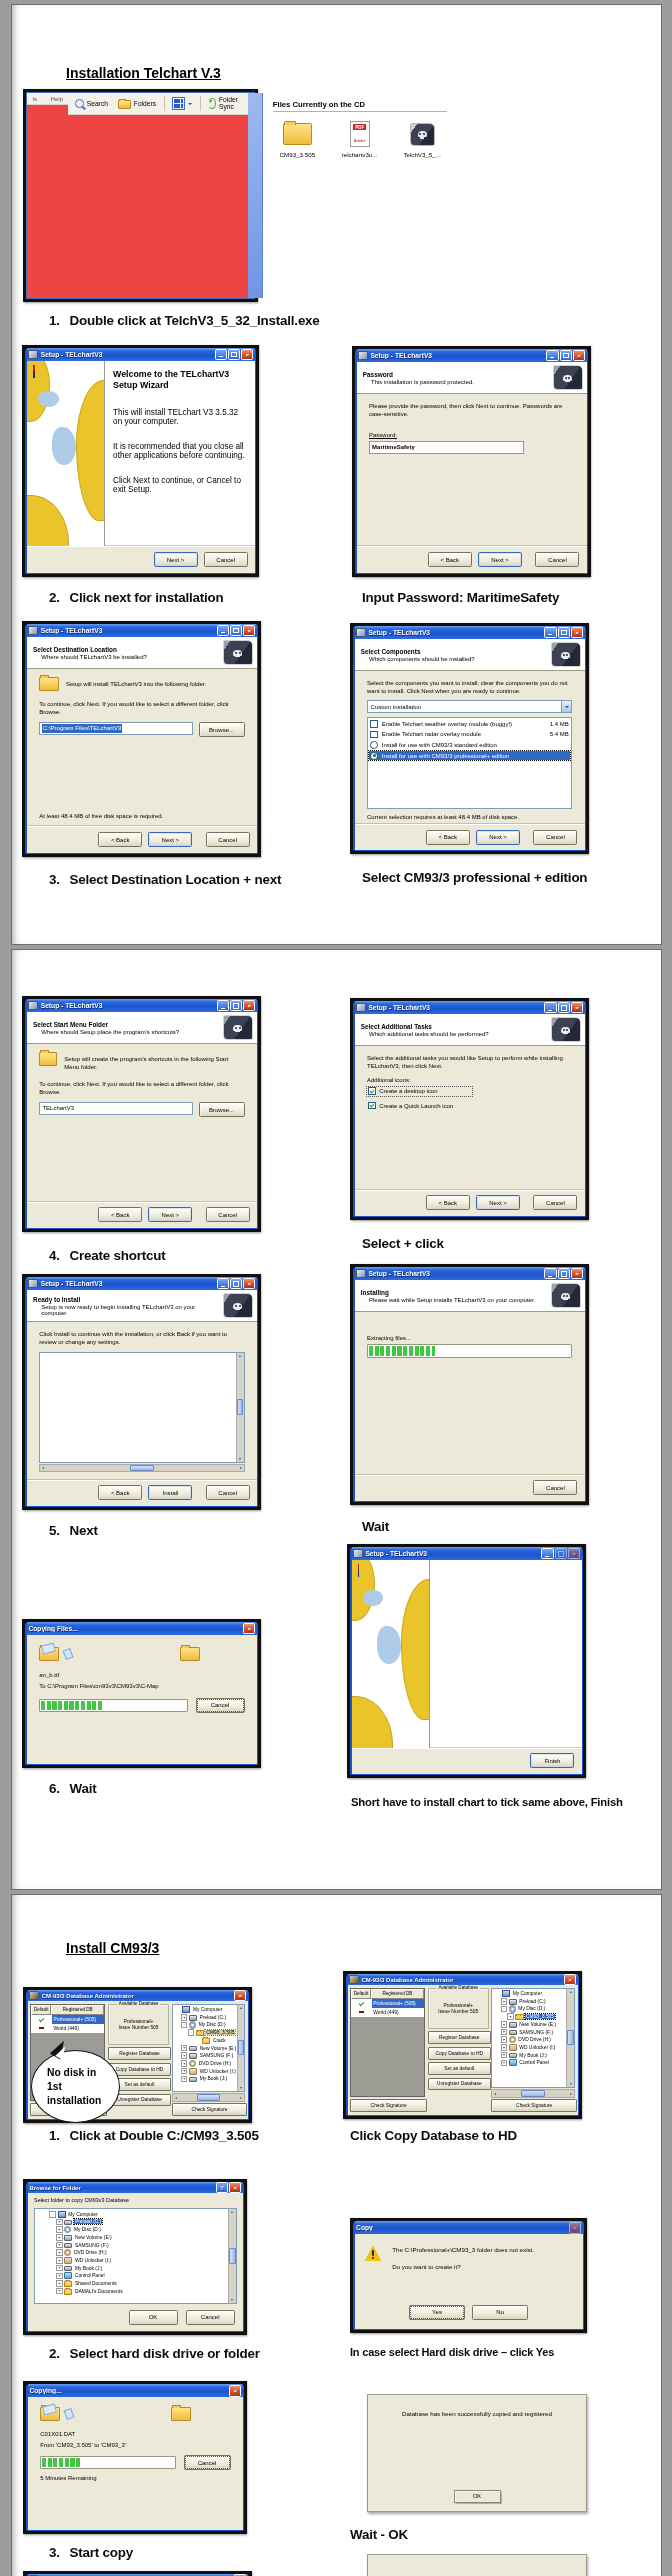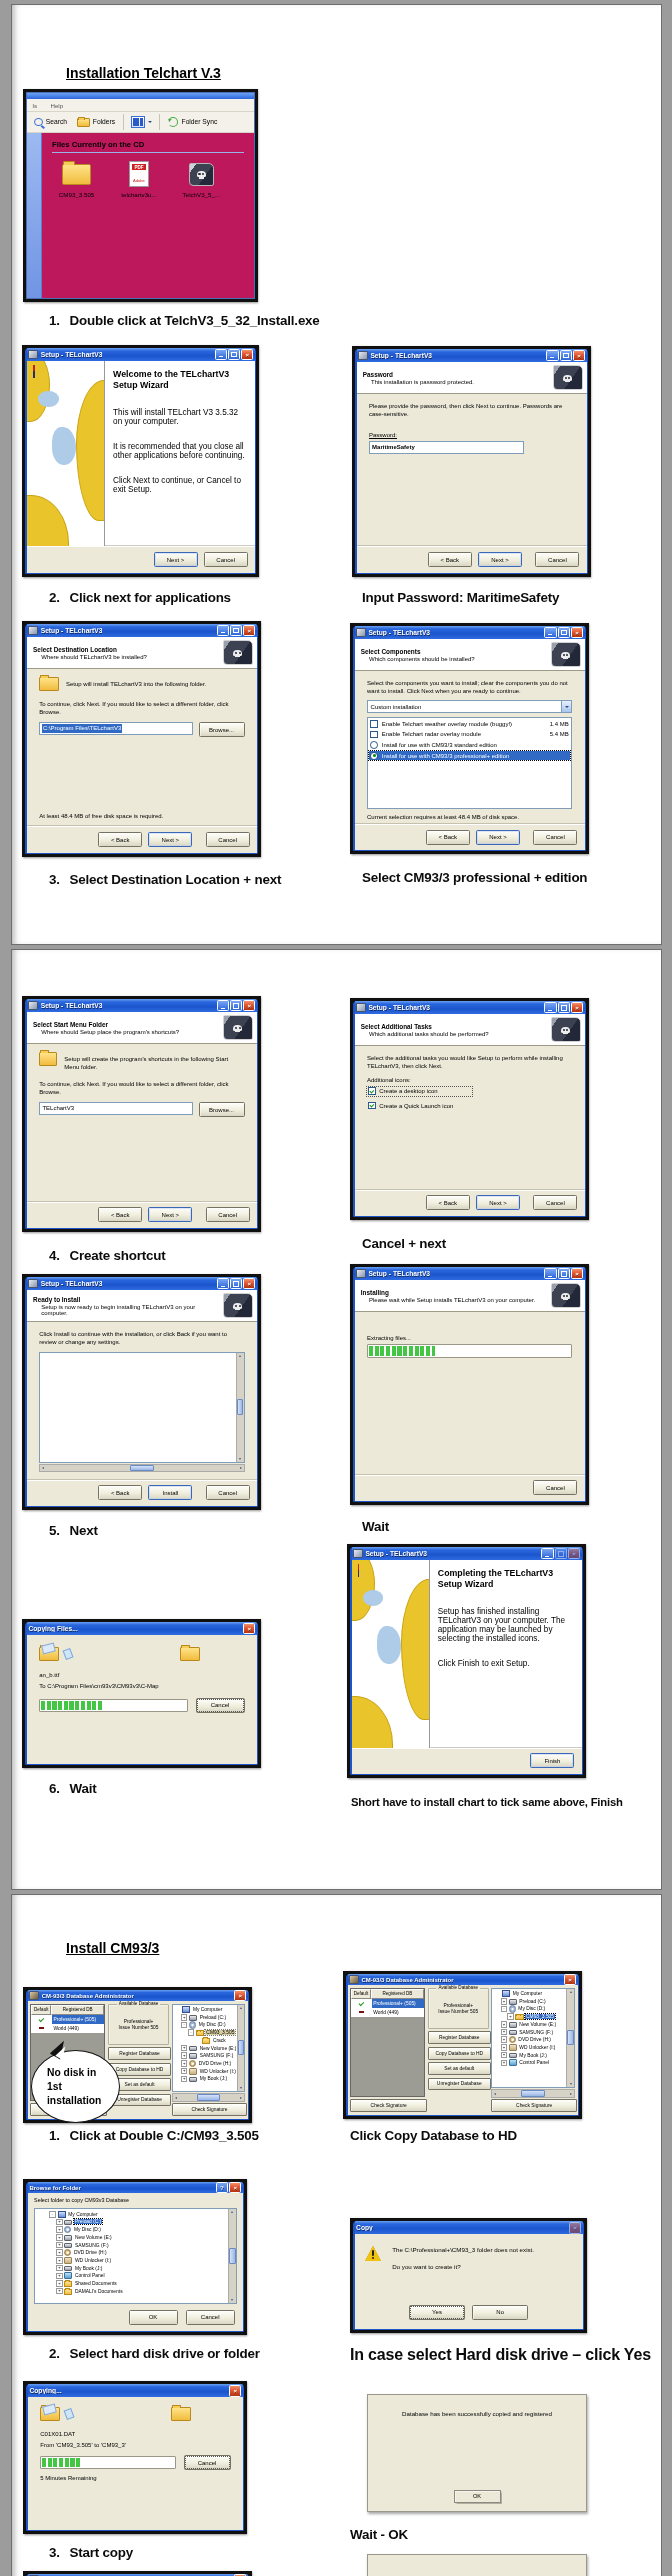--- a/index.html
+++ b/index.html
@@ -1,21 +1,21 @@
 <!DOCTYPE html>
 <html style="font-size:8.2px"><head>
 <meta charset="utf-8">
 <style>
 html,body{margin:0;padding:0}
 body{width:673px;background:#9c9c9c;font-family:"Liberation Sans",sans-serif;color:#000}
 .page{position:relative;width:649px;height:939px;background:#fff;margin:4.1px auto 0;border:0.5px solid #6e6e6e;box-shadow:inset 6.2px 0 7.2px -4.6px rgba(0,0,0,.35)}
 .h-title{position:absolute;font-size:14px;font-weight:bold;text-decoration:underline;white-space:nowrap}
 .cap{position:absolute;font-weight:bold;font-size:13.4px;letter-spacing:-0.2px;white-space:nowrap;color:#0c0c0c}
 .cap .n{display:inline-block;min-width:20.6px}
-.c23{font-size:16px}.c22{font-size:11.3px}
+.c23{font-size:11px}.c22{font-size:11.3px}
 .shot{position:absolute;background:#101010;padding:3.1px;box-shadow:0.5px 1px 2.1px rgba(0,0,0,.45);display:flex}
 .win{flex:1;display:flex;flex-direction:column;border-radius:4.1px 4.1px 1.5px 1.5px;overflow:hidden;background:#1d55c8;padding:0 1.5px 1.5px;min-width:0}
 .tbar{height:13px;display:flex;align-items:center;gap:2.6px;padding:0 1.5px;color:#fff;font-weight:bold;font-size:6.7px;background:linear-gradient(180deg,#6ba1f4 0%,#2a67dd 22%,#1b55cd 60%,#2f6be0 100%);text-shadow:0.5px 0.5px 0.5px rgba(0,0,0,.55);white-space:nowrap}
 .tbar.small{height:10.8px;font-size:6px}
 .ttxt{overflow:hidden;text-overflow:ellipsis}
 .wico{width:7.7px;height:6.7px;flex:0 0 auto;background:linear-gradient(135deg,#e8ecf4,#8795ac);border:0.5px solid #46536c;border-radius:1px}
 .wico.db{background:linear-gradient(135deg,#d8c8a8,#6a5a3a)}
 .tbs{margin-left:auto;display:flex;gap:1px}
 .tb{width:10.3px;height:9.3px;border:0.5px solid #fff;border-radius:1.5px;display:flex;align-items:center;justify-content:center;color:#fff;font-weight:bold;font-size:6.2px;line-height:1;background:linear-gradient(#7aa7f4,#2c66d9)}
 .tb.x{background:linear-gradient(#f0926f,#e25730 45%,#b33310)}
@@ -75,21 +75,21 @@
 .hscroll{height:6.7px;background:#d6d2c6;border:0.5px solid #aaa;display:flex;align-items:center;justify-content:space-between;padding:0 1px}
 .sar{width:0;height:0;border:1.5px solid transparent;display:block}
 .sar.up{border-bottom:2.6px solid #44537a}.sar.dn{border-top:2.6px solid #44537a}
 .sar.lf{border-right:2.6px solid #44537a}.sar.rt{border-left:2.6px solid #44537a}
 .sthumb{width:4.6px;flex:0 0 13.4px;background:linear-gradient(90deg,#d5e2f8,#9ab6e6);border:0.5px solid #6a8ac4;border-radius:1px}
 .sthumb.h{height:4.6px;flex:0 0 21.6px;background:linear-gradient(#d5e2f8,#9ab6e6)}
 .plain{position:absolute;background:#ece9d8;border:0.5px solid #9a978c;box-shadow:1px 1.5px 2.6px rgba(0,0,0,.35);display:flex;flex-direction:column;font-size:6.2px}
 .ptxt{flex:1;display:flex;flex-direction:column;align-items:center;justify-content:center;text-align:center;gap:1px;padding:4.1px}
 .pbtns{display:flex;justify-content:center;gap:8.2px;padding:0 0 8.2px}
 .sbtn{min-width:45px;height:11.3px;background:#ece9d8;border:0.5px solid #8c8a7e;box-shadow:inset 0.5px 0.5px 0 #fff,0.5px 0.5px 1px rgba(0,0,0,.25);display:flex;align-items:center;justify-content:center;font-size:5.7px}
-.exfr{flex:1;display:flex;flex-direction:column;background:#be185d;border:0.5px solid #4a6fb8;min-width:0}
+.exfr{flex:1;display:flex;flex-direction:row;background:#ef4444;border:0.5px solid #4a6fb8;min-width:0}
 .ex-top{height:6.2px;background:linear-gradient(180deg,#6ba1f4,#2a67dd)}
 .ex-menu{height:11.3px;display:flex;align-items:center;gap:13.4px;padding:0 5.2px;font-size:6.2px;color:#555;border-bottom:0.5px solid #d8d4c8;background:#f3f1e9}
 .ex-toolbar{height:20.6px;display:flex;align-items:center;gap:5.2px;padding:0 4.1px;border-bottom:0.5px solid #d8d4c8;background:#f3f1e9;font-size:6.7px}
 .ex-tool{display:flex;align-items:center;gap:3.1px;padding:1.5px 2.6px}
 .ex-sep{width:0.5px;height:15.5px;background:#c8c4b4}
 .ico-search{width:6.7px;height:6.7px;border:1.5px solid #3a6fd8;border-radius:50%;position:relative}
 .ico-search::after{content:"";position:absolute;width:3.6px;height:1.5px;background:#3a6fd8;bottom:-2.1px;right:-3.1px;transform:rotate(40deg)}
 .ico-folder{width:10.3px;height:7.2px;background:linear-gradient(#ffe389,#f0bc3e);border:0.5px solid #b9891c;border-radius:1px;position:relative;margin-top:1.5px}
 .ico-folder::before{content:"";position:absolute;top:-2.1px;left:0;width:4.1px;height:1.5px;background:#f7cd55;border:0.5px solid #b9891c;border-bottom:0;border-radius:1px 1px 0 0}
 .ico-views{width:9.3px;height:8.2px;border:0.5px solid #3a6fd8;background:linear-gradient(#fff,#d8e4f8);display:grid;grid-template-columns:1fr 1fr 1fr;gap:0.5px;padding:1px}
@@ -265,21 +265,21 @@
       <p>Click Next to continue, or Cancel to exit Setup.</p>
      </div>
     </div>
     <div class="wfoot">
             <span class="btn def">Next &gt;</span>
             <span class="btn">Cancel</span>
           </div>
    </div>
   </div>
  </div>
- <div class="cap" style="left:37px;top:585px"><span class="n">2.</span><span>Click next for applications</span></div>
+ <div class="cap" style="left:37px;top:585px"><span class="n">2.</span><span>Click next for installation</span></div>
 
  <div class="shot" style="left:340px;top:341px;width:233px;height:225px">
   <div class="win">
    <div class="tbar">
           <span class="wico"></span>
           <span class="ttxt">Setup - TELchartV3</span>
     <span class="tbs">
             <span class="tb">
               <i class="mg"></i>
             </span>
@@ -538,21 +538,21 @@
             </div>
     </div>
     <div class="wfoot">
             <span class="btn">&lt; Back</span>
             <span class="btn def">Next &gt;</span>
             <span class="btn" style="margin-left:7.2px">Cancel</span>
           </div>
    </div>
   </div>
  </div>
- <div class="cap" style="left:350px;top:286px"><span>Cancel + next</span></div>
+ <div class="cap" style="left:350px;top:286px"><span>Select + click</span></div>
 
  <div class="shot" style="left:10.3px;top:324px;width:233px;height:230px">
   <div class="win">
    <div class="tbar">
           <span class="wico"></span>
           <span class="ttxt">Setup - TELchartV3</span>
     <span class="tbs">
             <span class="tb">
               <i class="mg"></i>
             </span>
@@ -703,25 +703,20 @@
     <div class="wmain">
      <div class="mappanel">
               <div class="grid"></div>
               <div class="land l1"></div>
               <div class="land l2"></div>
               <div class="land l3"></div>
               <div class="water w1"></div>
               <div class="water w2"></div>
               <div class="needle"></div>
             </div>
-     <div class="welr">
-      <div class="welh">Completing the TELchartV3 Setup Wizard</div>
-      <p>Setup has finished installing TELchartV3 on your computer. The application may be launched by selecting the installed icons.</p>
-      <p>Click Finish to exit Setup.</p>
-     </div>
     </div>
     <div class="wfoot">
             <span class="btn def">Finish</span>
           </div>
    </div>
   </div>
  </div>
  <div class="cap c22" style="left:339px;top:846px"><span>Short have to install chart to tick same above, Finish</span></div>
 </div>
 

